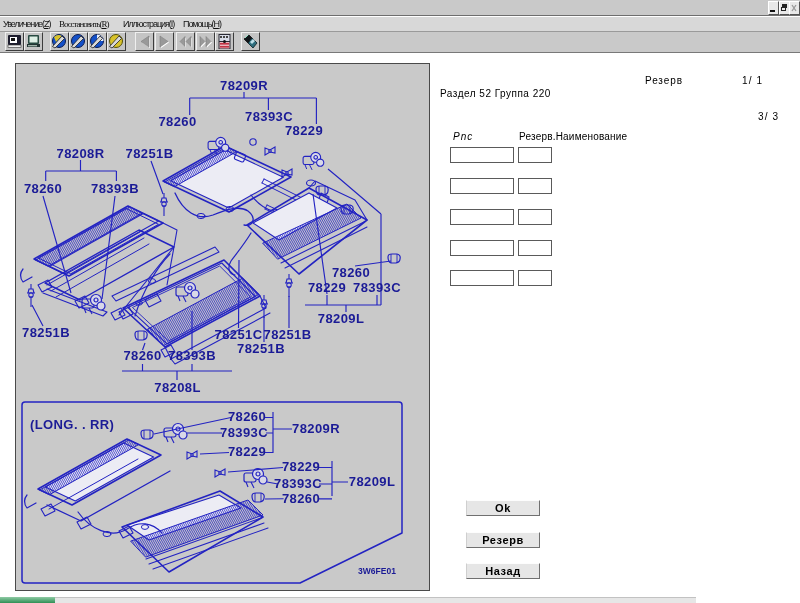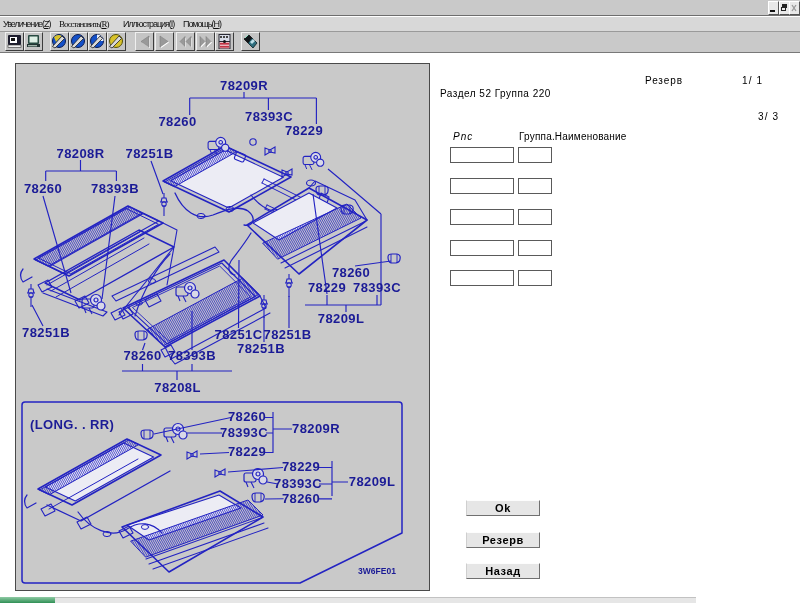--- a/index.html
+++ b/index.html
@@ -133,21 +133,21 @@
     <path d="M8 9 L11 6 L13 8 L10 11 Z" fill="#bfe0ea"></path>
     <path d="M3 5 L6 2" stroke="#9fd" stroke-width="0.8"></path>
   </g>
 </svg>
 
 <div class="rt" style="left:645px;top:75px;letter-spacing:0.9px;">Резерв</div>
 <div class="rt" style="left:742px;top:75px;letter-spacing:1.1px;">1/ 1</div>
 <div class="rt" style="left:440px;top:88px;letter-spacing:0.5px;">Раздел 52 Группа 220</div>
 <div class="rt" style="left:758px;top:111px;letter-spacing:1.1px;">3/ 3</div>
 <div class="rt" style="left:453px;top:131px;letter-spacing:1px;font-style:italic;">Pnc</div>
-<div class="rt" style="left:519px;top:131px;">Группа.Наименование</div>
+<div class="rt" style="left:519px;top:131px;">Резерв.Наименование</div>
 <div class="inp" style="left:450px;top:147px;width:62px;height:14px;"></div>
 <div class="inp" style="left:518px;top:147px;width:32px;height:14px;"></div>
 <div class="inp" style="left:450px;top:178px;width:62px;height:14px;"></div>
 <div class="inp" style="left:518px;top:178px;width:32px;height:14px;"></div>
 <div class="inp" style="left:450px;top:209px;width:62px;height:14px;"></div>
 <div class="inp" style="left:518px;top:209px;width:32px;height:14px;"></div>
 <div class="inp" style="left:450px;top:240px;width:62px;height:14px;"></div>
 <div class="inp" style="left:518px;top:240px;width:32px;height:14px;"></div>
 <div class="inp" style="left:450px;top:270px;width:62px;height:14px;"></div>
 <div class="inp" style="left:518px;top:270px;width:32px;height:14px;"></div>

